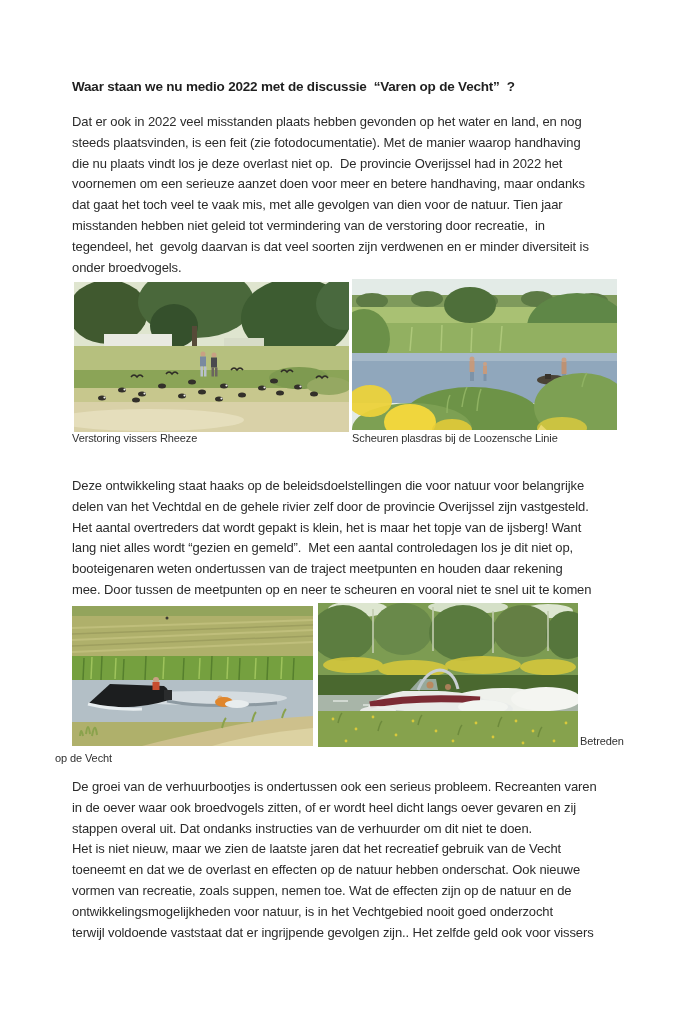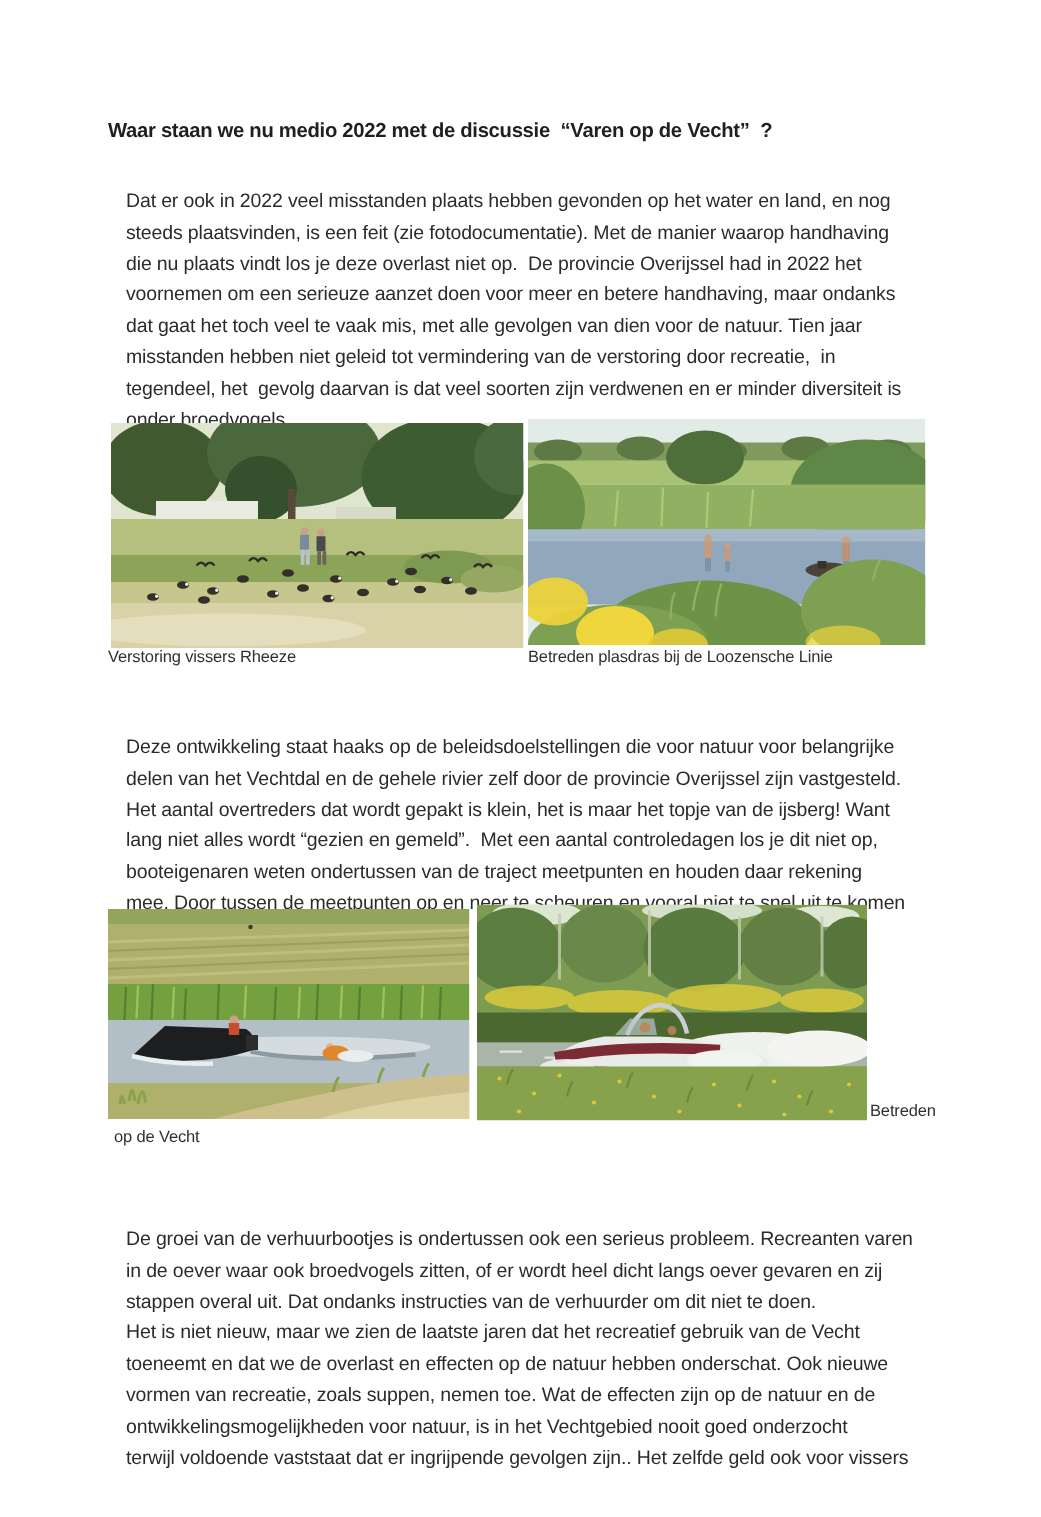--- a/index.html
+++ b/index.html
@@ -5,21 +5,21 @@
   html,body{margin:0;padding:0;background:#ffffff;}
   .page{
     position:relative;width:694px;height:1011px;background:#ffffff;overflow:hidden;
     font-family:"Liberation Sans","DejaVu Sans",sans-serif;color:#2b2b2b;
   }
   .title{
     position:absolute;left:72px;top:79px;margin:0;
     font-size:13.5px;font-weight:bold;letter-spacing:-0.2px;white-space:pre;color:#1f1f1f;
   }
   .para{
-    position:absolute;left:72px;margin:12px;
+    position:absolute;left:72px;margin:0;
     font-size:13px;line-height:20.8px;letter-spacing:-0.1px;white-space:pre;color:#2b2b2b;
   }
   .caption{
     position:absolute;margin:0;font-size:11px;letter-spacing:-0.1px;color:#303030;white-space:pre;
   }
   .photo{position:absolute;margin:0;padding:0;overflow:hidden;}
   .photo svg{display:block;width:100%;height:100%;}
 </style>
 </head>
 <body>
@@ -155,21 +155,21 @@
       </g>
 
       <ellipse cx="18" cy="122" rx="22" ry="16" fill="#ecd23a" opacity="0.95"></ellipse>
       <ellipse cx="58" cy="143" rx="26" ry="18" fill="#f0d63d"></ellipse>
       <ellipse cx="100" cy="151" rx="20" ry="11" fill="#e8cc36" opacity="0.85"></ellipse>
       <ellipse cx="210" cy="149" rx="25" ry="11" fill="#ecd23a" opacity="0.7"></ellipse>
     </svg>
   </figure>
 
   <p class="caption" style="left:72px;top:432px">Verstoring vissers Rheeze</p>
-  <p class="caption" style="left:352px;top:432px">Betreden plasdras bij de Loozensche Linie</p>
+  <p class="caption" style="left:352px;top:432px">Scheuren plasdras bij de Loozensche Linie</p>
 
   <p class="para" style="top:476px">Deze ontwikkeling staat haaks op de beleidsdoelstellingen die voor natuur voor belangrijke
 delen van het Vechtdal en de gehele rivier zelf door de provincie Overijssel zijn vastgesteld.
 Het aantal overtreders dat wordt gepakt is klein, het is maar het topje van de ijsberg! Want
 lang niet alles wordt “gezien en gemeld”.  Met een aantal controledagen los je dit niet op,
 booteigenaren weten ondertussen van de traject meetpunten en houden daar rekening
 mee. Door tussen de meetpunten op en neer te scheuren en vooral niet te snel uit te komen
 op punt 2 blijven ze onder radar.</p>
 
   <figure class="photo" style="left:72px;top:606px;width:241px;height:140px">
@@ -302,23 +302,23 @@
           <circle cx="215" cy="128" r="1.4"></circle>
           <circle cx="236" cy="138" r="1.4"></circle>
         <circle cx="248" cy="120" r="1.4"></circle>
           <circle cx="28" cy="138" r="1.4"></circle>
           <circle cx="205" cy="140" r="1.4"></circle>
       </g>
     </svg>
   </figure>
 
   <p class="caption" style="left:580px;top:735px">Betreden</p>
-  <p class="caption" style="left:76px;top:752px">op de Vecht</p>
-
-  <p class="para" style="top:804px">De groei van de verhuurbootjes is ondertussen ook een serieus probleem. Recreanten varen
+  <p class="caption" style="left:55px;top:752px">op de Vecht</p>
+
+  <p class="para" style="top:777px">De groei van de verhuurbootjes is ondertussen ook een serieus probleem. Recreanten varen
 in de oever waar ook broedvogels zitten, of er wordt heel dicht langs oever gevaren en zij
 stappen overal uit. Dat ondanks instructies van de verhuurder om dit niet te doen.
 Het is niet nieuw, maar we zien de laatste jaren dat het recreatief gebruik van de Vecht
 toeneemt en dat we de overlast en effecten op de natuur hebben onderschat. Ook nieuwe
 vormen van recreatie, zoals suppen, nemen toe. Wat de effecten zijn op de natuur en de
 ontwikkelingsmogelijkheden voor natuur, is in het Vechtgebied nooit goed onderzocht
 terwijl voldoende vaststaat dat er ingrijpende gevolgen zijn.. Het zelfde geld ook voor vissers</p>
 
 </div>
 

